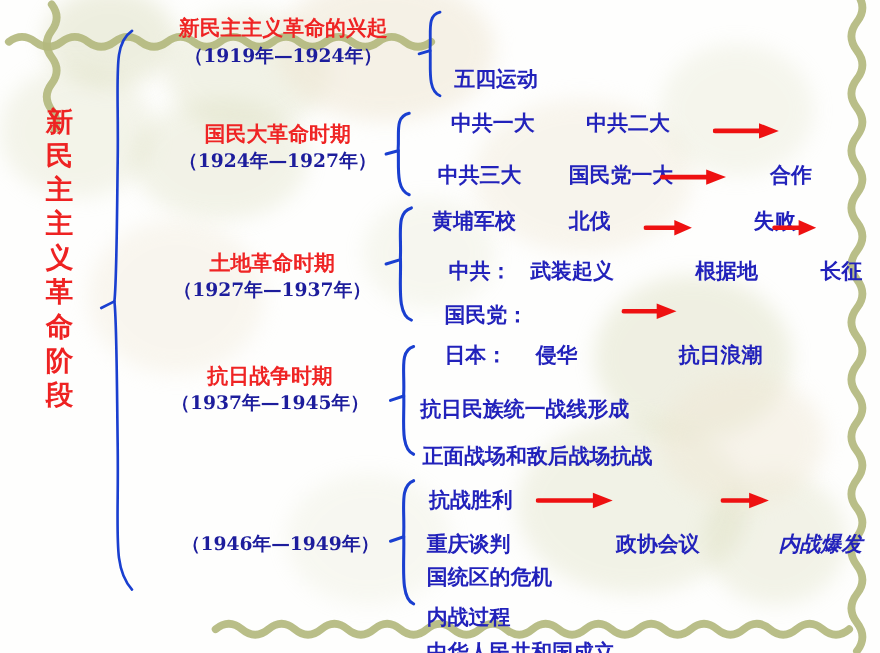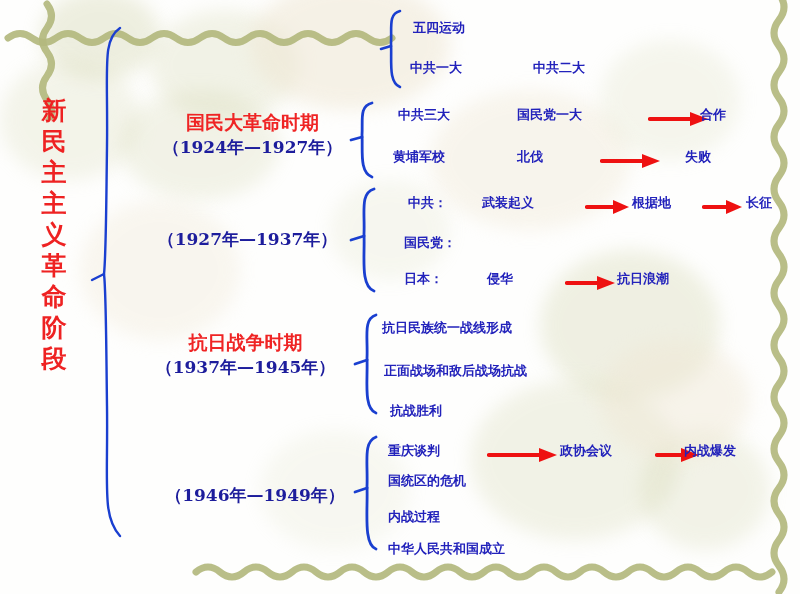--- a/index.html
+++ b/index.html
@@ -52,24 +52,25 @@
   .stage-years{
     color:#1d1d9c;
     font-size:17px;
     font-weight:bold;
     line-height:25px;
   }
 
   .item{
     position:absolute;
     color:#2222bb;
-    font-size:13px;
+    font-size:19px;
     font-weight:bold;
     white-space:nowrap;
     line-height:22px;
+    margin-top:44px;
   }
 
   .arrow{position:absolute;pointer-events:none;}
 
   .brace{position:absolute;pointer-events:none;}
 </style>
 </head>
 <body>
 
 <div id="stage">
@@ -119,20 +120,22 @@
     <span>段</span>
   </div>
 
   <svg class="brace" style="left:86px;top:26px;" width="40" height="512" viewBox="0 0 40 512">
     <path d="M34,2 C16,14 22,40 21,120 C20,200 20,230 18,248
              C20,264 20,300 21,380 C22,462 16,490 34,510" fill="none" stroke="#1a3fd0" stroke-width="2.4" stroke-linecap="round"></path>
     <path d="M18,248 L6,254" fill="none" stroke="#1a3fd0" stroke-width="2.4" stroke-linecap="round"></path>
   </svg>
 
   <div class="stage-label" style="left:135px;top:14px;width:245px;">
+    <div class="stage-name">新民主主义革命的兴起</div>
+    <div class="stage-years">（1919年—1924年）</div>
   </div>
 
   <svg class="brace" style="left:378px;top:8px;" width="26" height="82" viewBox="0 0 26 82">
     <path d="M22,3 C10,6 14,20 13,36 C14,52 10,74 22,79" fill="none" stroke="#1a3fd0" stroke-width="2.6" stroke-linecap="round"></path>
     <path d="M13,38 L3,41" fill="none" stroke="#1a3fd0" stroke-width="2.6" stroke-linecap="round"></path>
   </svg>
 
   <div class="item" style="left:413px;top:17px;">五四运动</div>
   <div class="item" style="left:410px;top:57px;">中共一大</div>
   <div class="item" style="left:533px;top:57px;">中共二大</div>
@@ -157,20 +160,21 @@
 
   <div class="item" style="left:393px;top:146px;">黄埔军校</div>
   <div class="item" style="left:517px;top:146px;">北伐</div>
   <svg class="arrow" style="left:600px;top:152px;" width="62" height="18" viewBox="0 0 62 18">
     <line x1="2" y1="9" x2="44" y2="9" stroke="#ee1111" stroke-width="4.2" stroke-linecap="round"></line>
     <polygon points="42,2 60,9 42,16" fill="#ee1111"></polygon>
   </svg>
   <div class="item" style="left:685px;top:146px;">失败</div>
 
   <div class="stage-label" style="left:130px;top:227px;width:235px;">
+    <div class="stage-name">土地革命时期</div>
     <div class="stage-years">（1927年—1937年）</div>
   </div>
 
   <svg class="brace" style="left:348px;top:186px;" width="30" height="108" viewBox="0 0 30 108">
     <path d="M26,3 C12,7 17,26 16,48 C17,70 12,100 26,105" fill="none" stroke="#1a3fd0" stroke-width="2.8" stroke-linecap="round"></path>
     <path d="M16,50 L3,54" fill="none" stroke="#1a3fd0" stroke-width="2.8" stroke-linecap="round"></path>
   </svg>
 
   <div class="item" style="left:408px;top:192px;">中共：</div>
   <div class="item" style="left:482px;top:192px;">武装起义</div>
@@ -221,19 +225,19 @@
   <div class="item" style="left:388px;top:440px;">重庆谈判</div>
   <svg class="arrow" style="left:487px;top:446px;" width="72" height="18" viewBox="0 0 72 18">
     <line x1="2" y1="9" x2="54" y2="9" stroke="#ee1111" stroke-width="4.2" stroke-linecap="round"></line>
     <polygon points="52,2 70,9 52,16" fill="#ee1111"></polygon>
   </svg>
   <div class="item" style="left:560px;top:440px;">政协会议</div>
   <svg class="arrow" style="left:655px;top:446px;" width="46" height="18" viewBox="0 0 46 18">
     <line x1="2" y1="9" x2="28" y2="9" stroke="#ee1111" stroke-width="4.2" stroke-linecap="round"></line>
     <polygon points="26,2 44,9 26,16" fill="#ee1111"></polygon>
   </svg>
-  <div class="item" style="left:684px;top:440px;">内战爆发</div>
+  <div class="item" style="left:708px;top:440px;font-style:italic;">内战爆发</div>
 
   <div class="item" style="left:388px;top:470px;">国统区的危机</div>
   <div class="item" style="left:388px;top:506px;">内战过程</div>
   <div class="item" style="left:388px;top:538px;">中华人民共和国成立</div>
 
 </div>
 
 </body></html>

